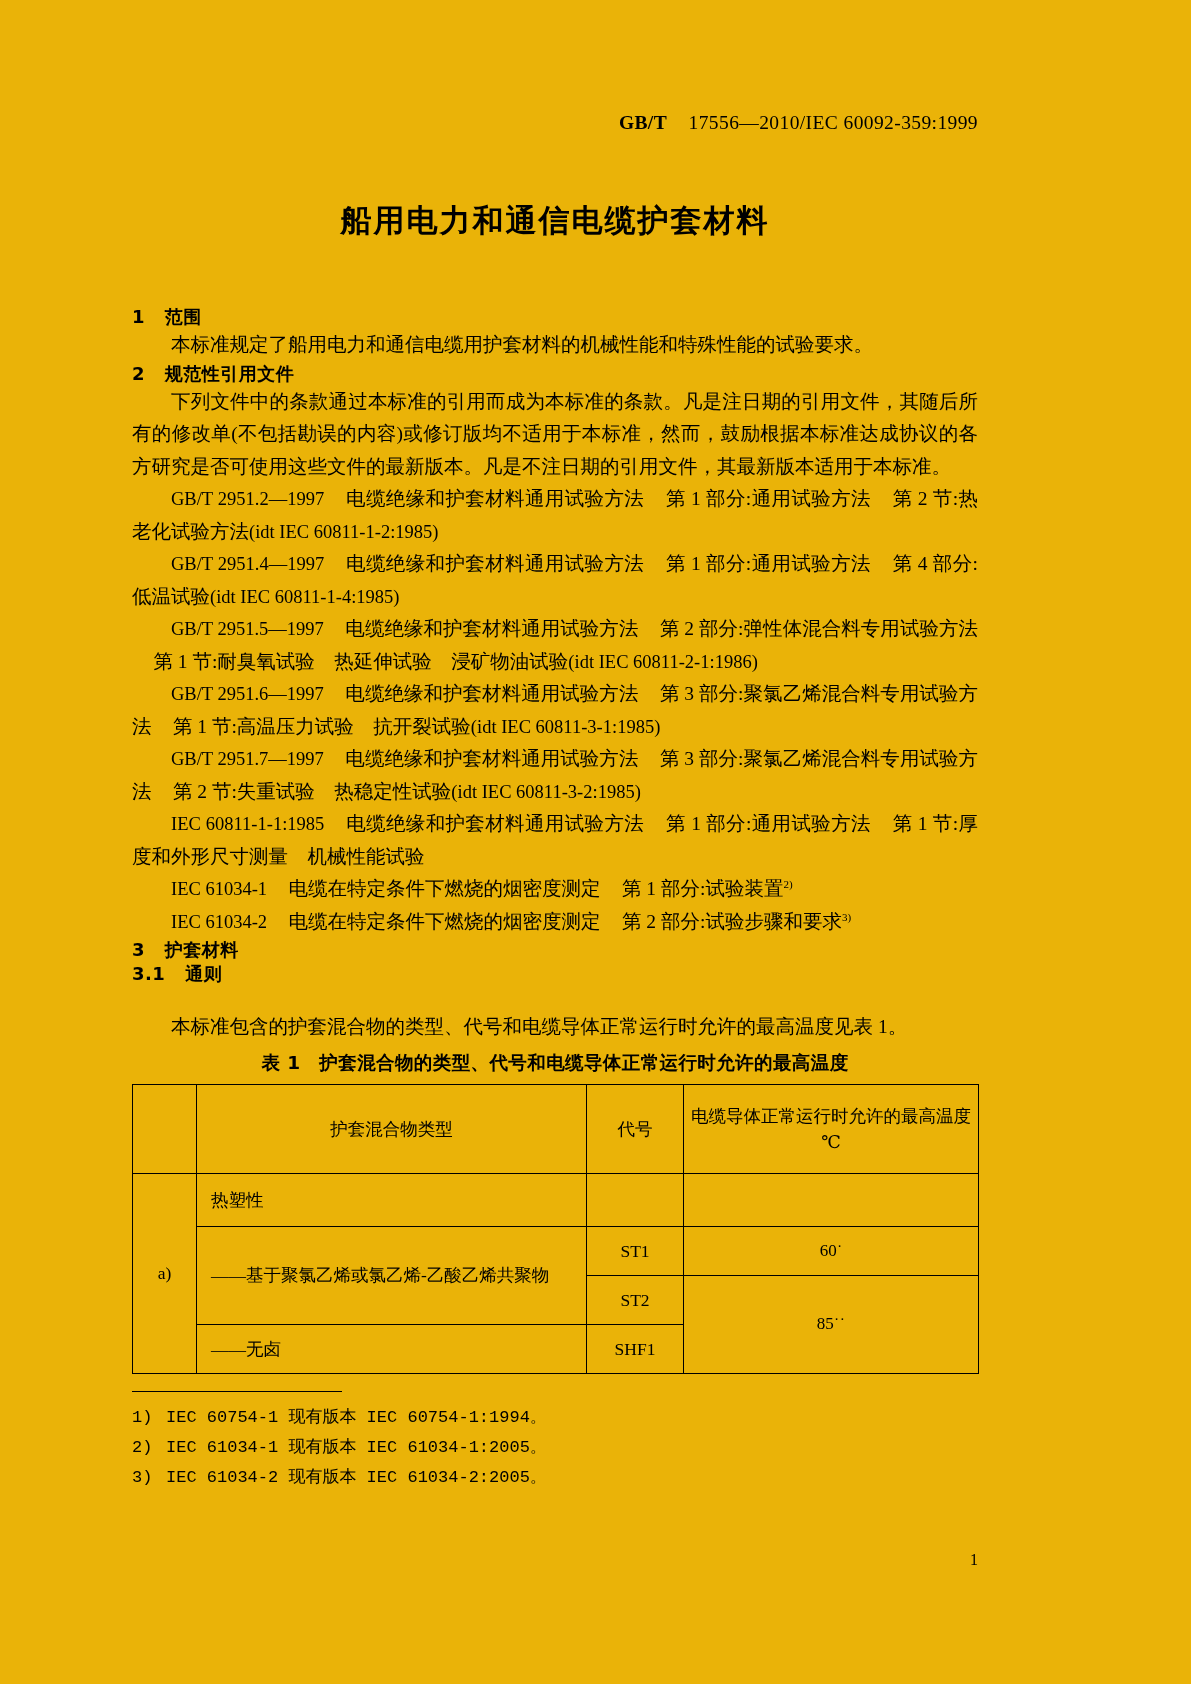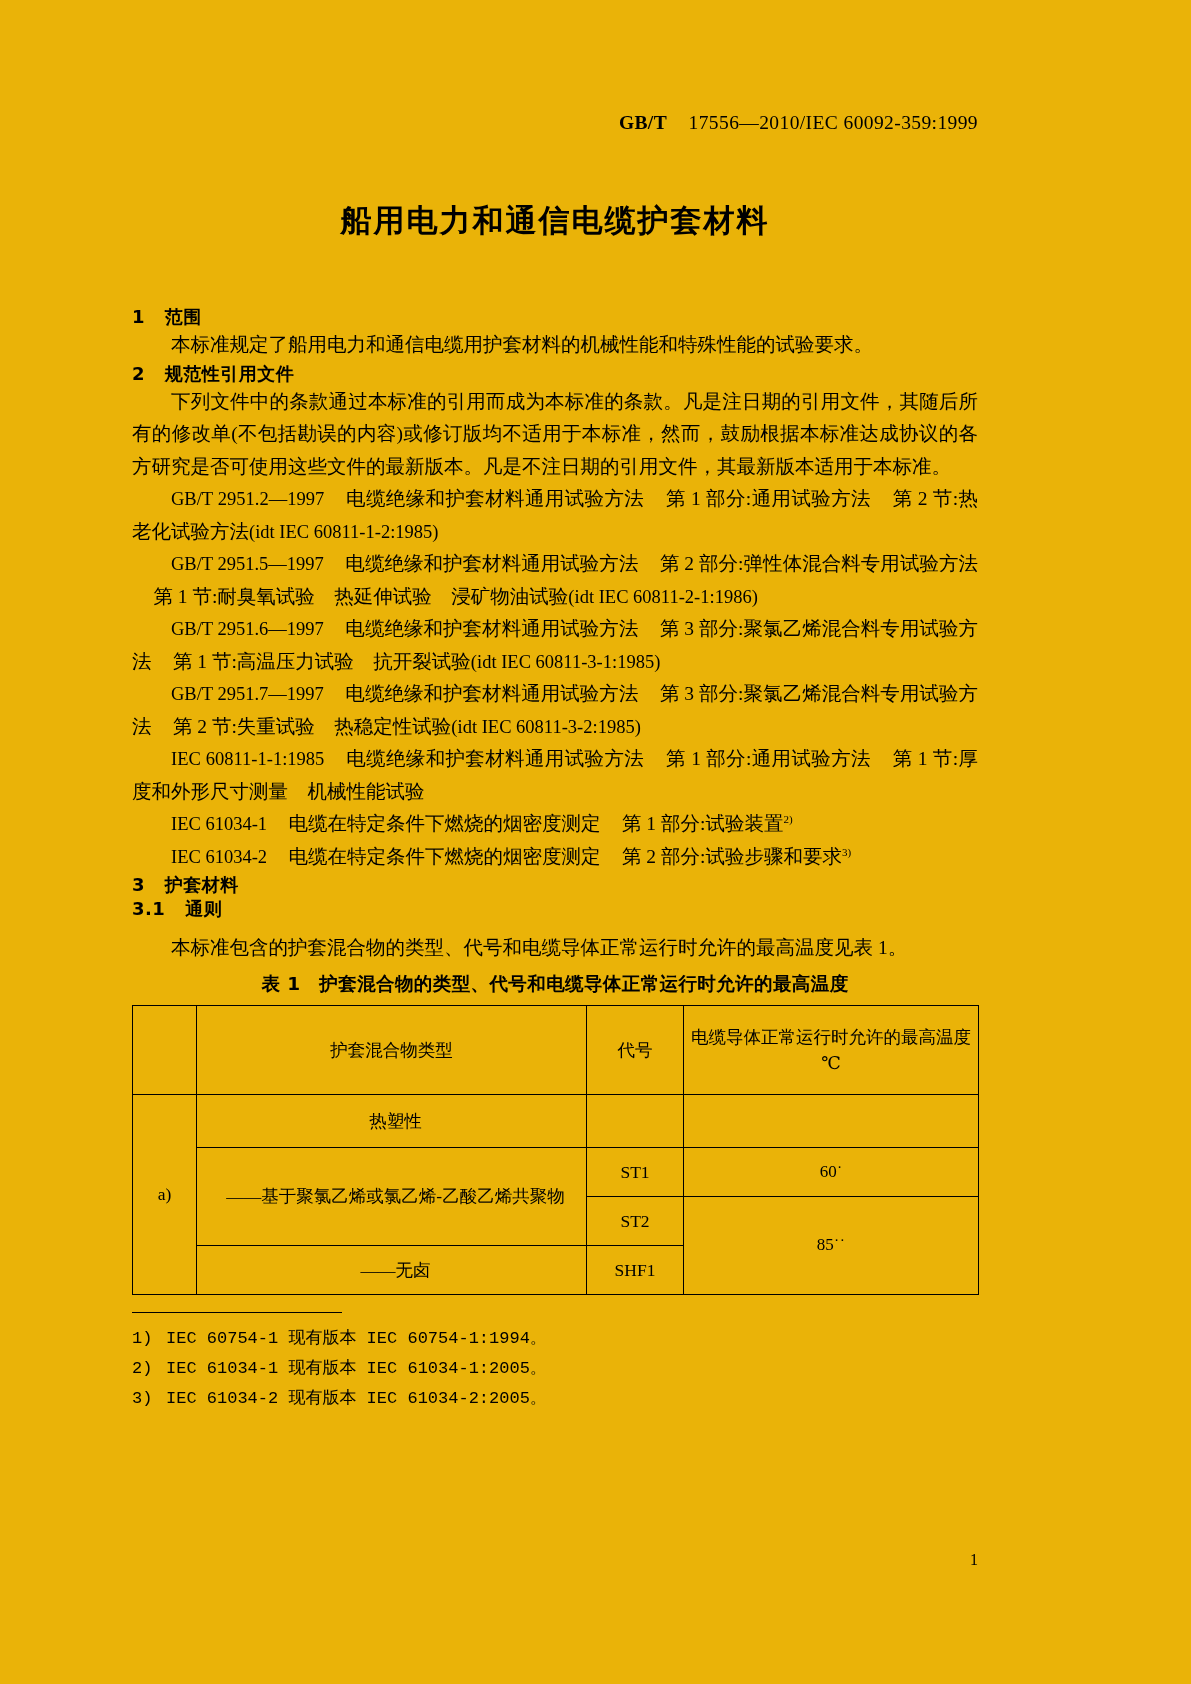--- a/index.html
+++ b/index.html
@@ -118,21 +118,21 @@
     font-size: 17.5px;
   }
   table.t1 td {
     border: 1px solid #000000;
     text-align: center;
     vertical-align: middle;
     padding: 5px 6px;
     line-height: 26px;
   }
   table.t1 td.left {
-    text-align: center;
+    text-align: left;
     padding-left: 14px;
   }
   .col-a  { width: 64px; }
   .col-ty { width: 390px; }
   .col-cd { width: 97px; }
   .col-tp { width: 295px; }
   .hdr-temp { line-height: 28px; }
   .val { font-family: "Liberation Serif", "DejaVu Serif", serif; font-size: 17px; margin-top: 19px; }
   .th-row td { height: 78px; }
   .r-thermo td { height: 42px; }
@@ -189,20 +189,23 @@
         <span>2</span><span class="gap"></span><span>规范性引用文件</span>
       </h2>
       <p class="para indent sp-after-h2">下列文件中的条款通过本标准的引用而成为本标准的条款。凡是注日期的引用文件，其随后所有的修改单(不包括勘误的内容)或修订版均不适用于本标准，然而，鼓励根据本标准达成协议的各方研究是否可使用这些文件的最新版本。凡是不注日期的引用文件，其最新版本适用于本标准。</p>
 
       <div>
 
         <p class="ref">
           <span class="latin">GB/T 2951.2—1997</span><span class="gap"></span><span>电缆绝缘和护套材料通用试验方法</span><span class="gap"></span><span>第 1 部分:通用试验方法</span><span class="gap"></span><span>第 2 节:热老化试验方法</span><span class="latin">(idt IEC 60811-1-2:1985)</span>
         </p>
 
+        <p class="ref">
+          <span class="latin">GB/T 2951.4—1997</span><span class="gap"></span><span>电缆绝缘和护套材料通用试验方法</span><span class="gap"></span><span>第 1 部分:通用试验方法</span><span class="gap"></span><span>第 4 部分:低温试验</span><span class="latin">(idt IEC 60811-1-4:1985)</span>
+        </p>
 
         <p class="ref">
           <span class="latin">GB/T 2951.5—1997</span><span class="gap"></span><span>电缆绝缘和护套材料通用试验方法</span><span class="gap"></span><span>第 2 部分:弹性体混合料专用试验方法</span><span class="gap"></span><span>第 1 节:耐臭氧试验　热延伸试验　浸矿物油试验</span><span class="latin">(idt IEC 60811-2-1:1986)</span>
         </p>
 
         <p class="ref">
           <span class="latin">GB/T 2951.6—1997</span><span class="gap"></span><span>电缆绝缘和护套材料通用试验方法</span><span class="gap"></span><span>第 3 部分:聚氯乙烯混合料专用试验方法</span><span class="gap"></span><span>第 1 节:高温压力试验　抗开裂试验</span><span class="latin">(idt IEC 60811-3-1:1985)</span>
         </p>
 
         <p class="ref">
@@ -224,21 +227,21 @@
 
       </div>
 
       <h2 class="clause sp-before-h2">
         <span>3</span><span class="gap"></span><span>护套材料</span>
       </h2>
 
       <h2 class="clause sp-before-h2">
         <span>3.1</span><span class="gap"></span><span>通则</span>
       </h2>
-      <p class="para indent" style="margin-top:11px;">本标准包含的护套混合物的类型、代号和电缆导体正常运行时允许的最高温度见表 1。</p>
+      <p class="para indent" style="margin-top:25px;">本标准包含的护套混合物的类型、代号和电缆导体正常运行时允许的最高温度见表 1。</p>
 
       <div class="table-caption">表 1　护套混合物的类型、代号和电缆导体正常运行时允许的最高温度</div>
 
       <table class="t1">
         <colgroup>
           <col class="col-a">
             <col class="col-ty">
             <col class="col-cd">
             <col class="col-tp">
         </colgroup>

